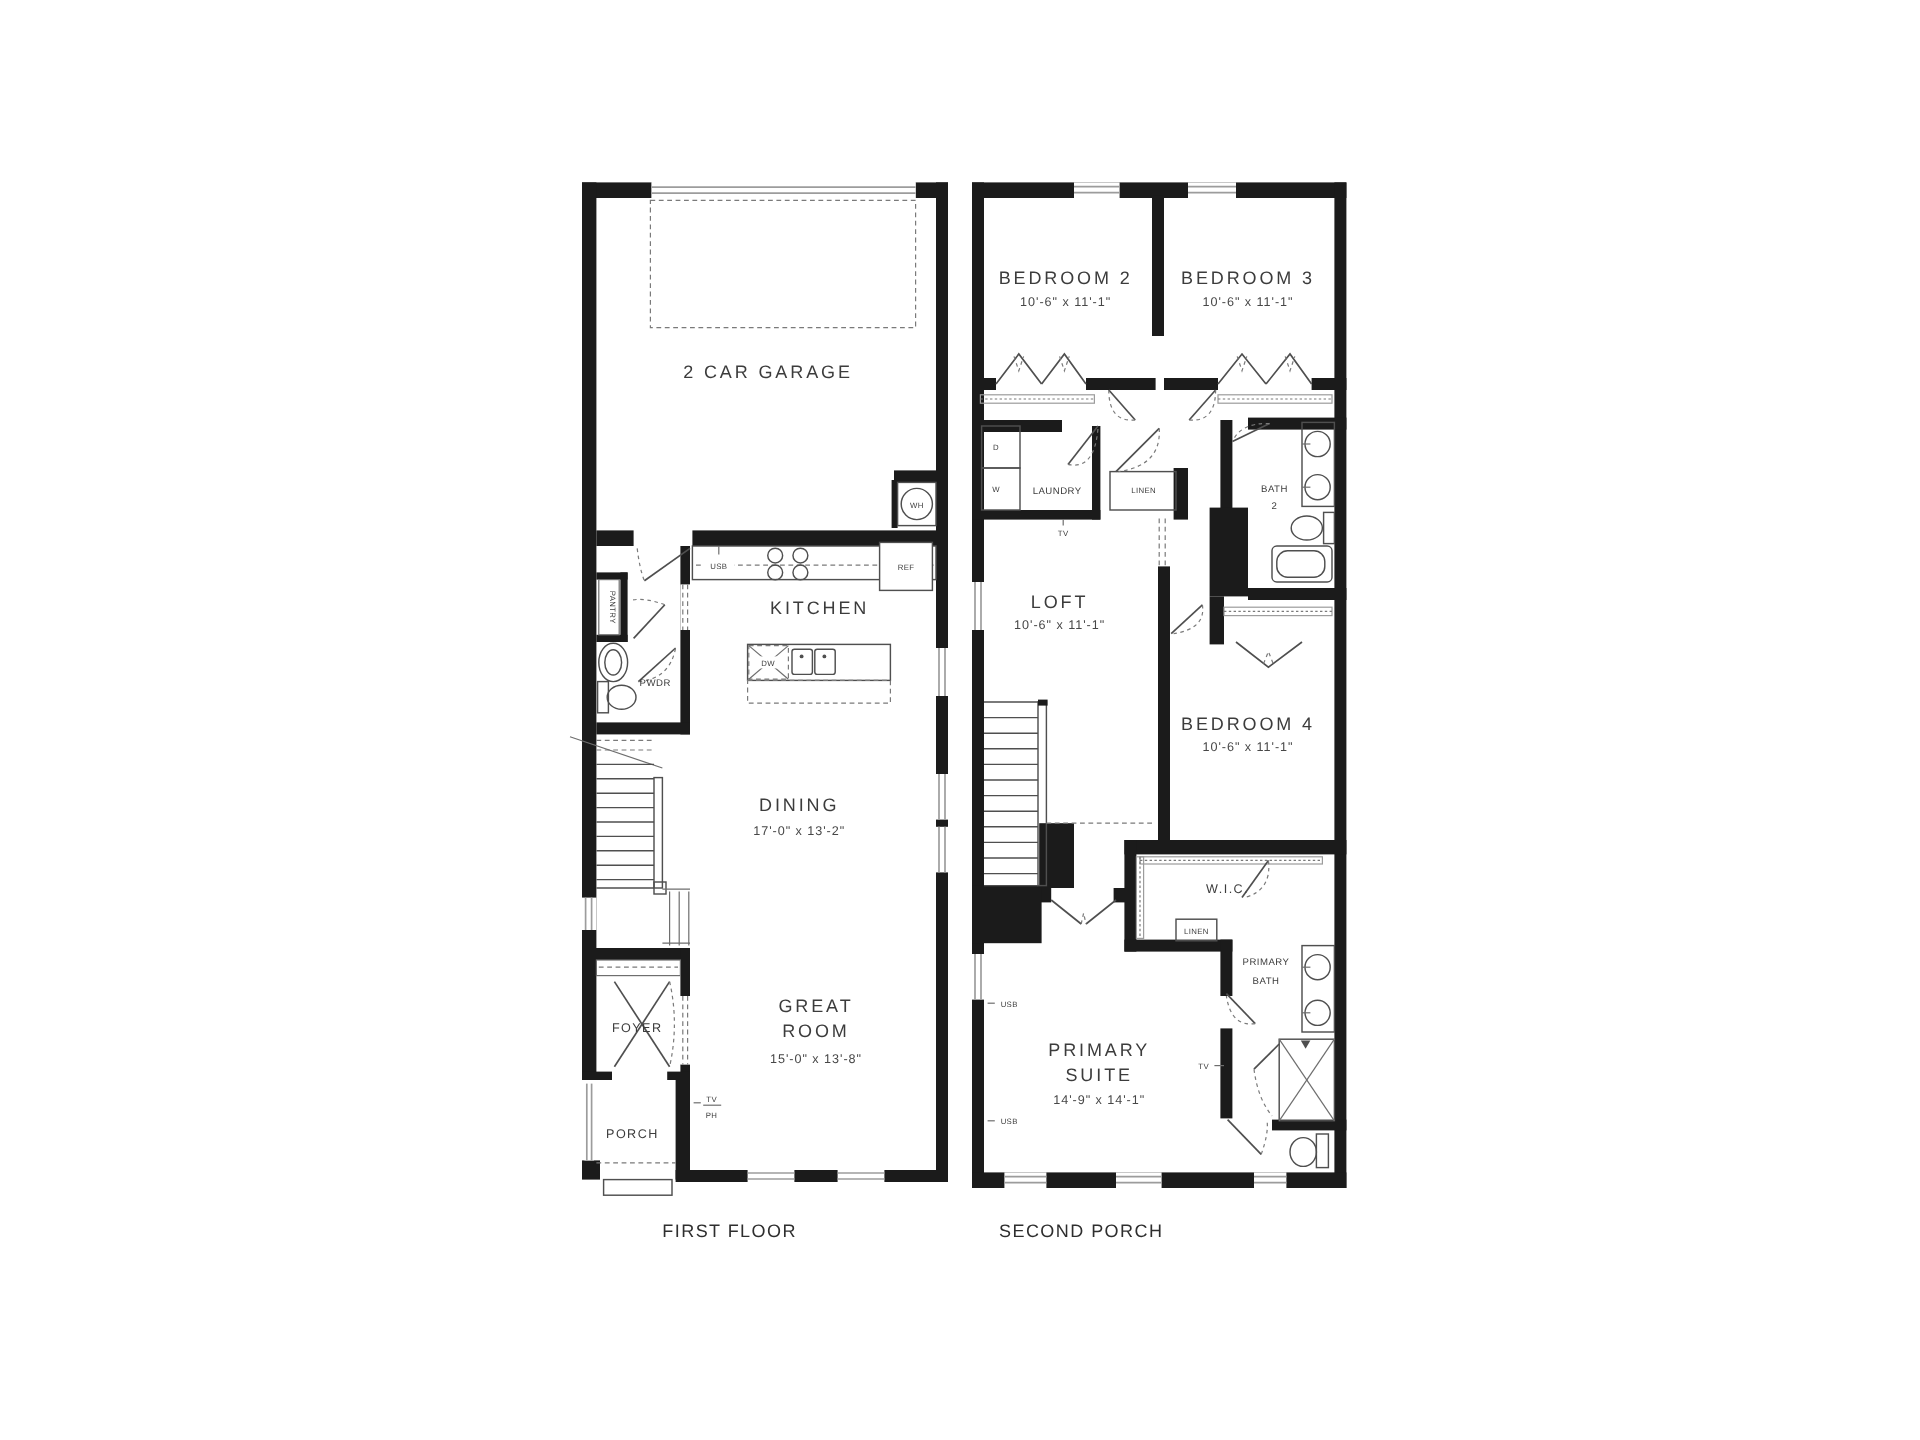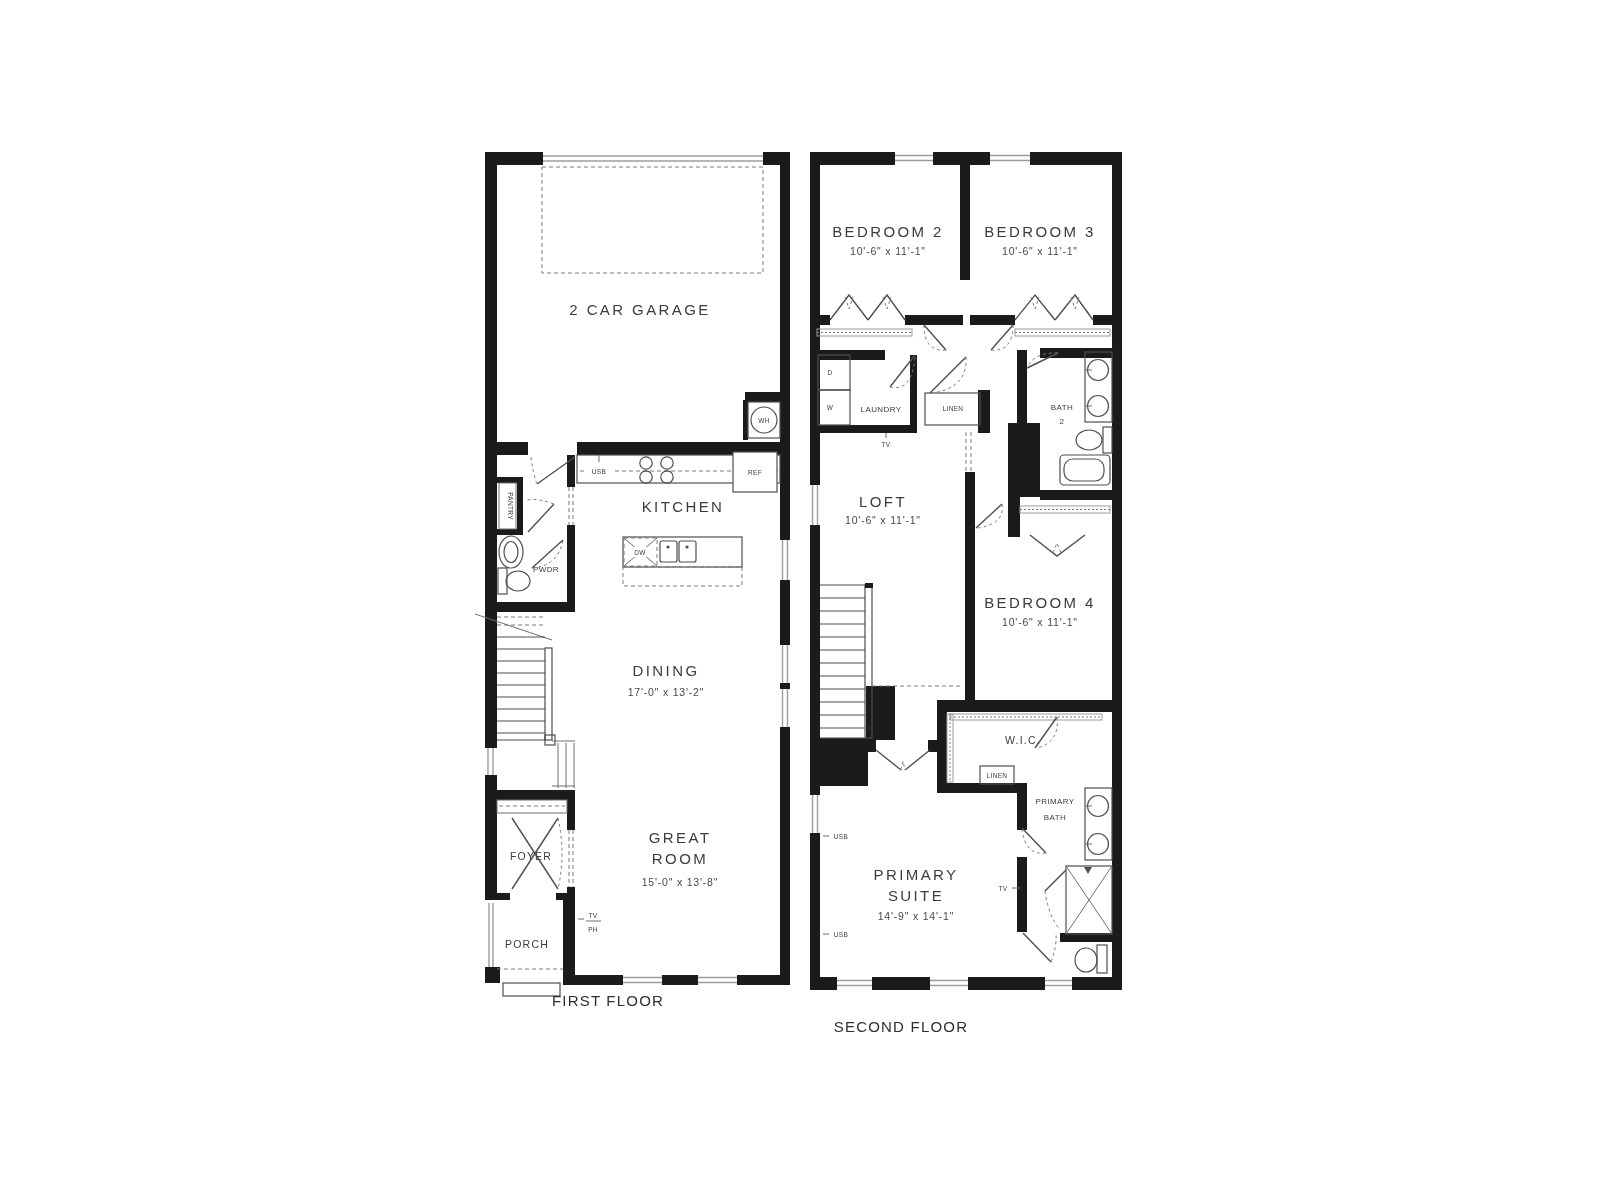--- a/index.html
+++ b/index.html
@@ -417,16 +417,16 @@
   <text class="room-label" x="883" y="507">LOFT</text>
   <text class="dims" x="883" y="524">10'-6" x 11'-1"</text>
   <text class="room-label" x="1040" y="608">BEDROOM 4</text>
   <text class="dims" x="1040" y="626">10'-6" x 11'-1"</text>
   <text class="mid-label" x="1023" y="744">W.I.C.</text>
   <text class="room-label" x="916" y="880">PRIMARY</text>
   <text class="room-label" x="916" y="901">SUITE</text>
   <text class="dims" x="916" y="920">14'-9" x 14'-1"</text>
 </svg>
 
-<div class="caption" style="left:498px;top:992px;">FIRST FLOOR</div>
-<div class="caption" style="left:791px;top:1018px;">SECOND FLOOR</div>
+<div class="caption" style="left:498px;top:1018px;">FIRST FLOOR</div>
+<div class="caption" style="left:791px;top:1018px;">SECOND PORCH</div>
 
 </div>
 
 </body></html>

